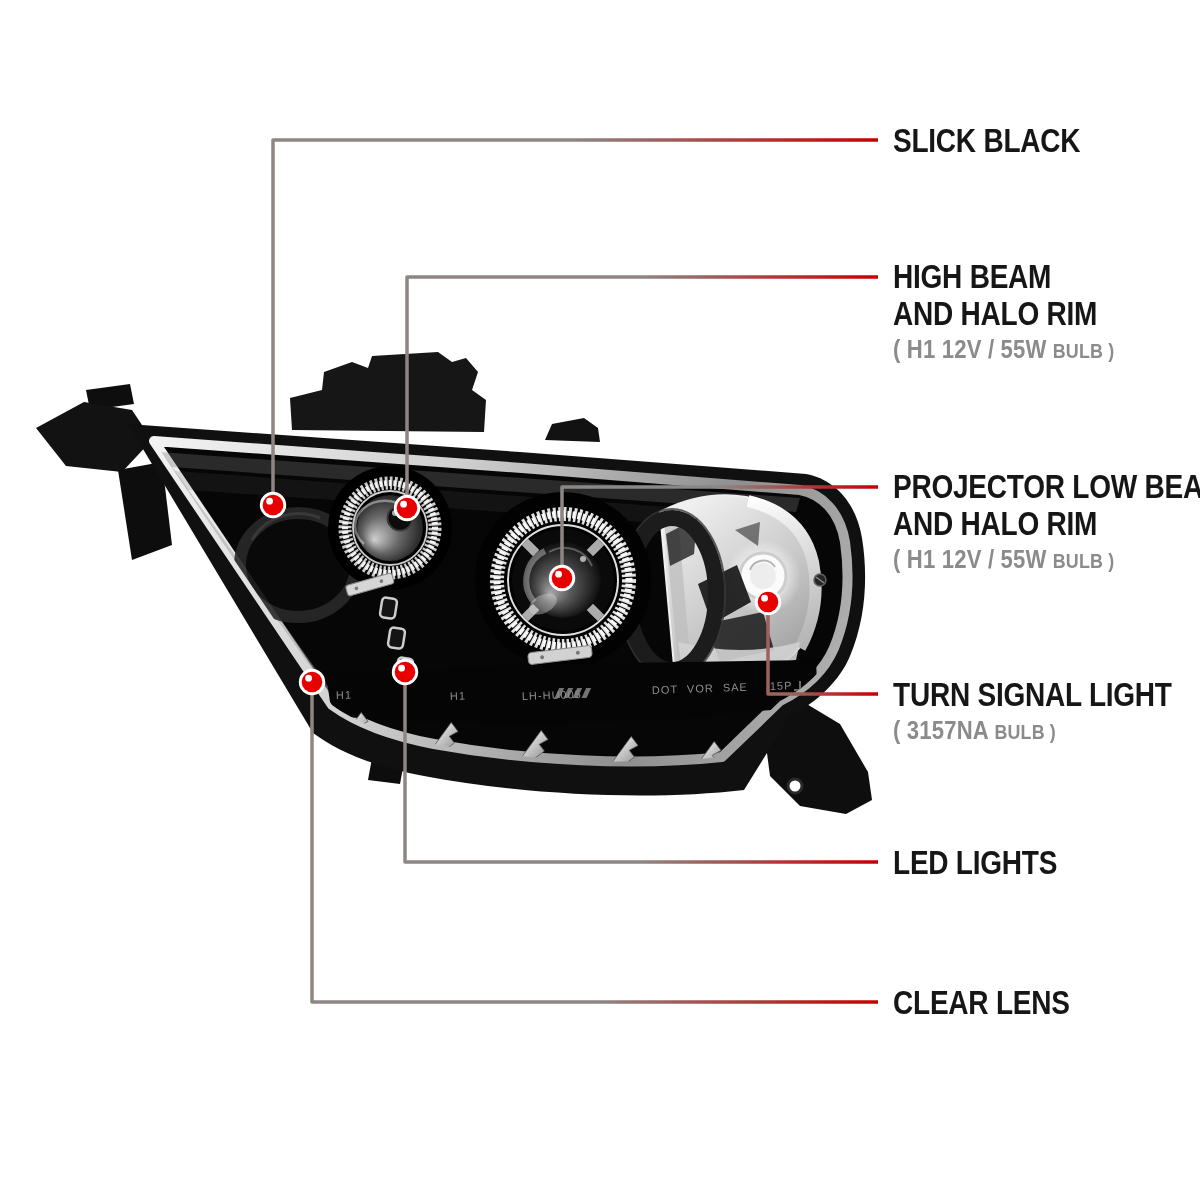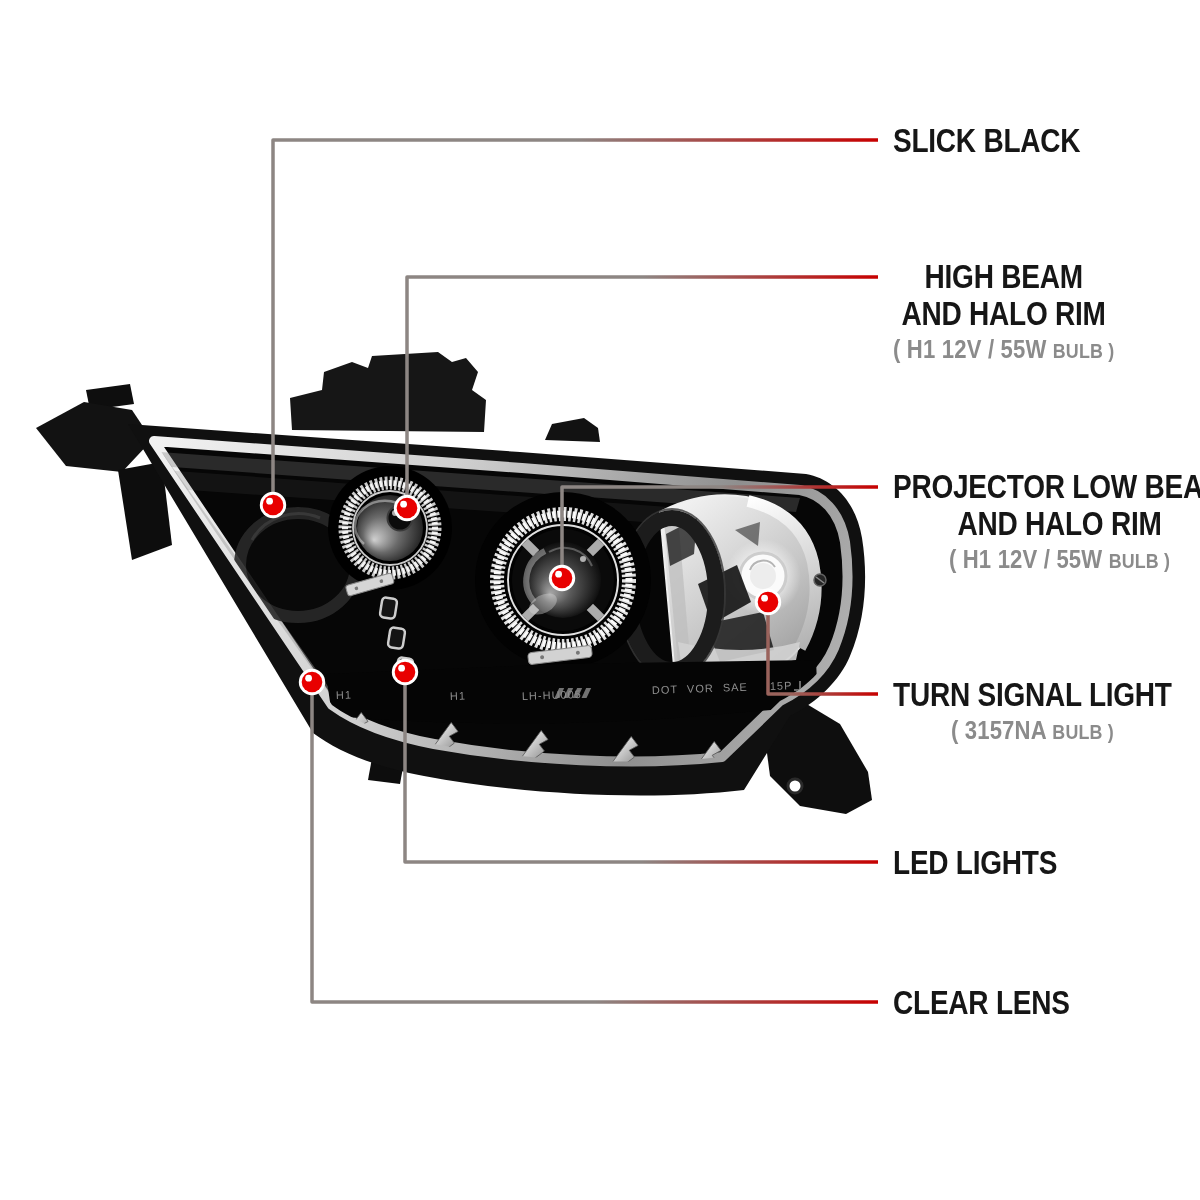--- a/index.html
+++ b/index.html
@@ -1,20 +1,20 @@
 <!DOCTYPE html>
 <html><head>
 <meta charset="utf-8">
 <style>
   html,body{margin:0;padding:0;background:#ffffff;}
   body{width:1200px;height:1200px;position:relative;overflow:hidden;
        font-family:"Liberation Sans",sans-serif;}
   #stage{position:absolute;left:0;top:0;width:1200px;height:1200px;}
   svg{position:absolute;left:0;top:0;}
-  .labels{position:absolute;left:0;top:0;width:1200px;height:1200px;pointer-events:none;text-align:center;}
+  .labels{position:absolute;left:0;top:0;width:1200px;height:1200px;pointer-events:none;}
   .label{position:absolute;left:893px;transform:scaleX(.85);transform-origin:left top;white-space:nowrap;}
   .label .main{font-weight:700;font-size:33px;line-height:37px;color:#161616;letter-spacing:-.3px;}
   .label .sub{font-weight:700;font-size:26px;line-height:34px;color:#8b8b8b;letter-spacing:.2px;}
   .label .sub .small{font-size:21px;}
 </style>
 </head>
 <body>
 
 <div id="stage">
 

